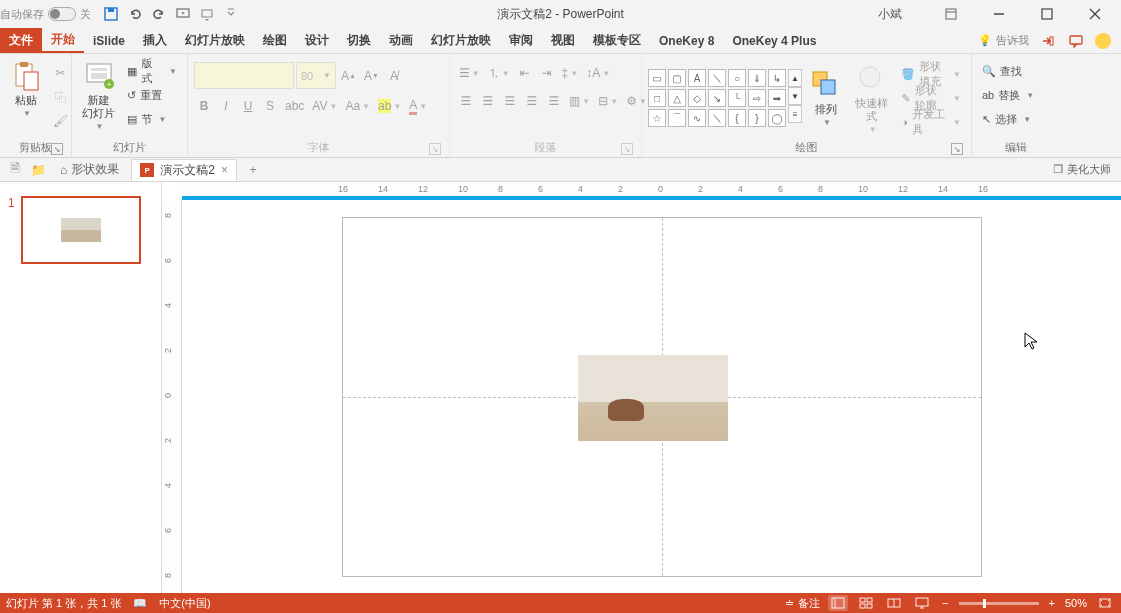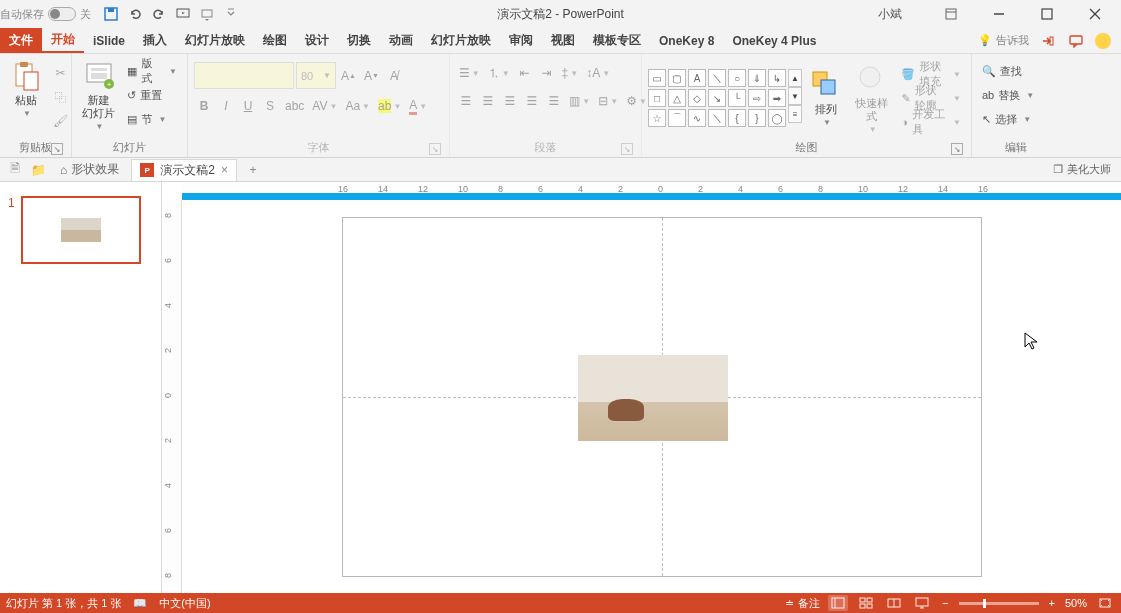--- a/index.html
+++ b/index.html
@@ -64,21 +64,21 @@
 
 
 .workspace { position: absolute; top: 182px; left: 0; right: 0; bottom: 20px; display: flex; background: #fff; }
 .slide-panel { width: 162px; border-right: 1px solid #dcdcdc; background:#fff; padding-top: 14px; }
 .thumb-row { display:flex; gap:6px; padding: 0 8px; }
 .thumb-num { color:#d24726; font-size:12px; }
 .thumb { width: 120px; height: 68px; border: 2px solid #d24726; background:#fff; display:flex; align-items:center; justify-content:center; }
 .thumb-img { width:40px; height:24px; background: linear-gradient(to bottom, #dcd5c9 50%, #c9b89f 50%); }
 
 .edit-area { flex:1; position:relative; background:#fff; overflow:hidden; }
-.ruler-h { position:absolute; top:0; left:20px; right:0; height:18px; background:#fdfdfd; border-bottom:7px solid #0ea5e9; }
+.ruler-h { position:absolute; top:0; left:20px; right:0; height:18px; background:#fdfdfd; border-bottom:4px solid #0ea5e9; }
 .ruler-v { position:absolute; top:18px; left:0; width:20px; bottom:0; background:#fdfdfd; border-right:1px solid #dcdcdc; }
 .ruler-tick { position:absolute; font-size:9px; color:#888; }
 .ruler-h .ruler-tick { top:2px; }
 .ruler-v .ruler-tick { left:1px; writing-mode: vertical-rl; text-orientation: mixed; transform: rotate(180deg); width:18px; text-align:center;}
 .canvas-wrap { position:absolute; top:18px; left:20px; right:0; bottom:0; background:#fff; }
 .slide { position:absolute; left:160px; top:17px; width:640px; height:360px; border:1px solid #b8b8b8; background:#fff; }
 .guide-v { position:absolute; top:0; bottom:0; left:50%; border-left:1px dashed #bfbfbf; }
 .guide-h { position:absolute; left:0; right:0; top:50%; border-top:1px dashed #bfbfbf; }
 .slide-image { position:absolute; left:235px; top:137px; width:150px; height:86px; background: linear-gradient(to bottom, #e8e2d8 0%, #e8e2d8 55%, #d4c4ab 55%, #cdb99d 100%); }
 .slide-image::after { content:""; position:absolute; left:30px; bottom:20px; width:36px; height:22px; background:#8a5a3e; border-radius:40% 40% 20% 20%; }

